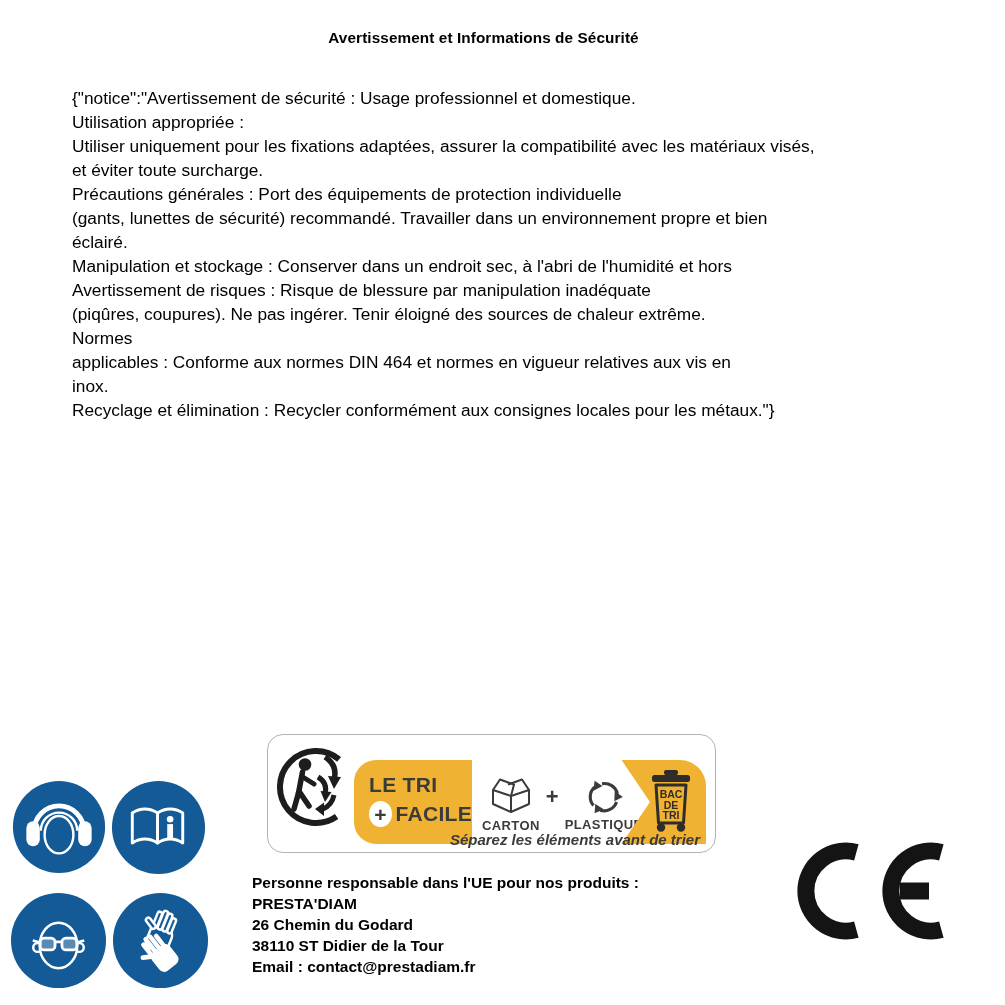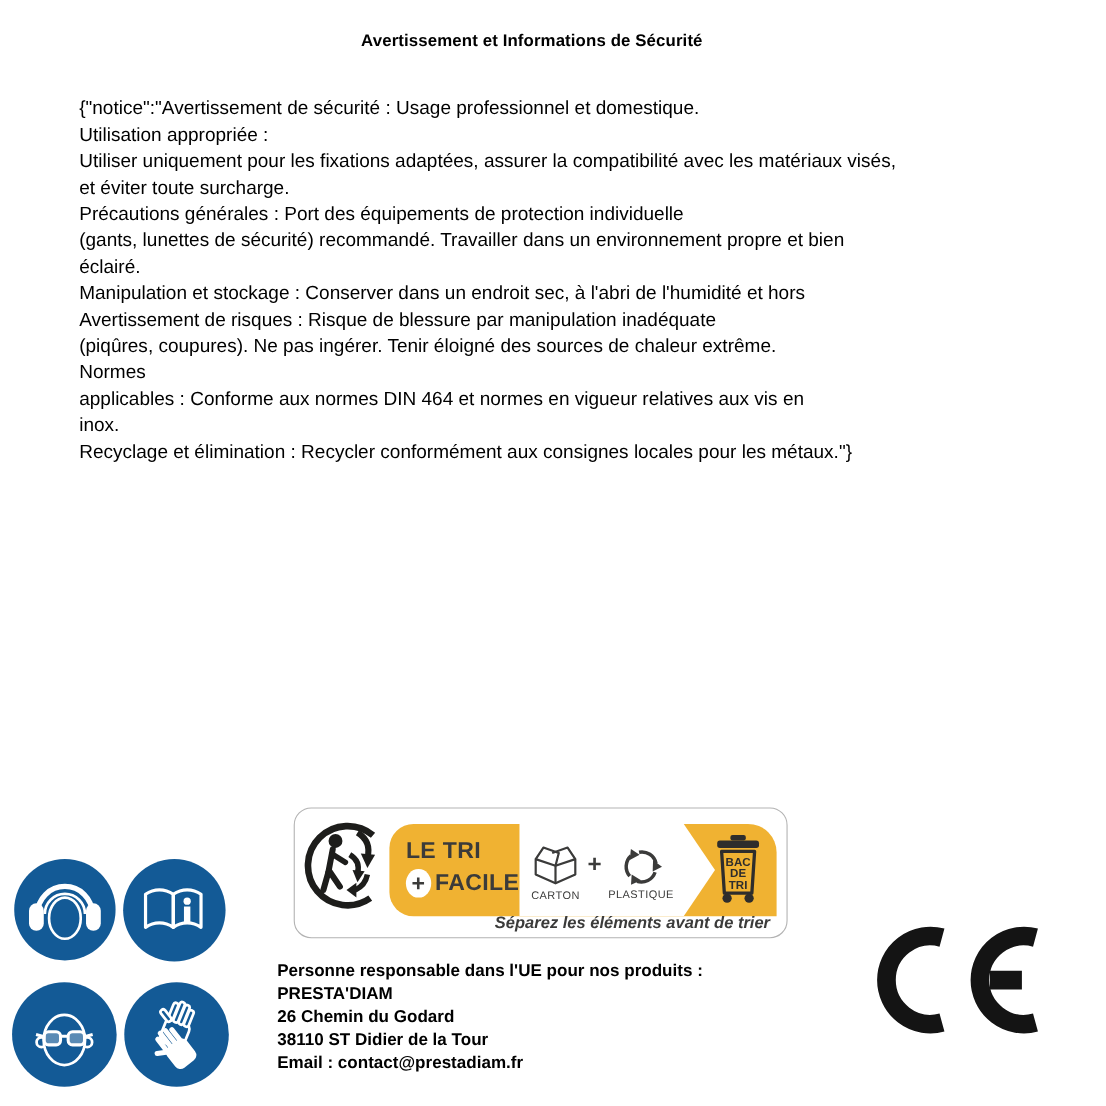--- a/index.html
+++ b/index.html
@@ -7,31 +7,31 @@
   .abs { position:absolute; }
 
   .page-title { top:29px; left:0; width:967px; text-align:center; font-size:15.3px; font-weight:bold; letter-spacing:.1px; }
 
   .notice { left:72px; top:86px; font-size:17.3px; line-height:24px; white-space:nowrap; }
 
   .fr-label { left:268px; top:709px; font-size:13px; font-weight:bold; color:#1d1d1b;margin-top:48px; }
 
   .tri-box { left:267px; top:734px; width:449px; height:119px; background:#fff; border:1.5px solid #b3b3b3; border-radius:16px; }
   .triman { position:absolute; left:8px; top:8px; }
-  .band { position:absolute; left:86px; top:14px; width:352px; height:84px; background:#F0B232; border-radius:22px 26px 0 22px; }
+  .band { position:absolute; left:86px; top:25px; width:352px; height:84px; background:#F0B232; border-radius:22px 26px 0 22px; }
   .tri-head { position:absolute; left:0; top:0; width:118px; height:84px; padding:13px 0 0 15px; color:#3b3b3a; }
   .tri-head .l1 { font-size:21px; font-weight:800; letter-spacing:.3px; }
   .tri-head .row2 { display:flex; align-items:center; margin-top:4px; }
   .plus-circle { width:26px; height:26px; border-radius:50%; background:#fff; color:#3b3b3a; font-size:21px; font-weight:800; display:flex; align-items:center; justify-content:center; line-height:1; }
   .tri-head .l2 { font-size:21px; font-weight:800; letter-spacing:.3px; margin-left:4px; }
   .mat-panel { position:absolute; left:118px; top:0; width:178px; height:84px; background:#fff;
     clip-path:polygon(0 0, 84% 0, 100% 50%, 84% 100%, 0 100%);
     display:flex; align-items:center; justify-content:flex-start; padding:4px 26px 0 10px; gap:5px; }
   .mat { display:flex; flex-direction:column; align-items:center; }
-  .mat-label { font-size:10px; font-weight:400; color:#3b3b3a; letter-spacing:.4px; margin-top:2px; }
+  .mat-label { font-size:13px; font-weight:700; color:#3b3b3a; letter-spacing:.4px; margin-top:2px; }
   .plus-sep { font-size:22px; font-weight:800; color:#3b3b3a; margin:0 1px 14px 1px; }
   .bin { position:absolute; right:11px; top:9px; }
   .tagline { position:absolute; right:15px; top:96px; font-style:italic; font-weight:600; font-size:15px; color:#3b3b3a; }
 
   .contact { left:252px; top:872px; width:496px; text-align:left; font-size:15.5px; font-weight:bold; line-height:21px; }
 
   svg text { font-family:"Liberation Sans", sans-serif; }
 </style>
 </head>
 <body>

